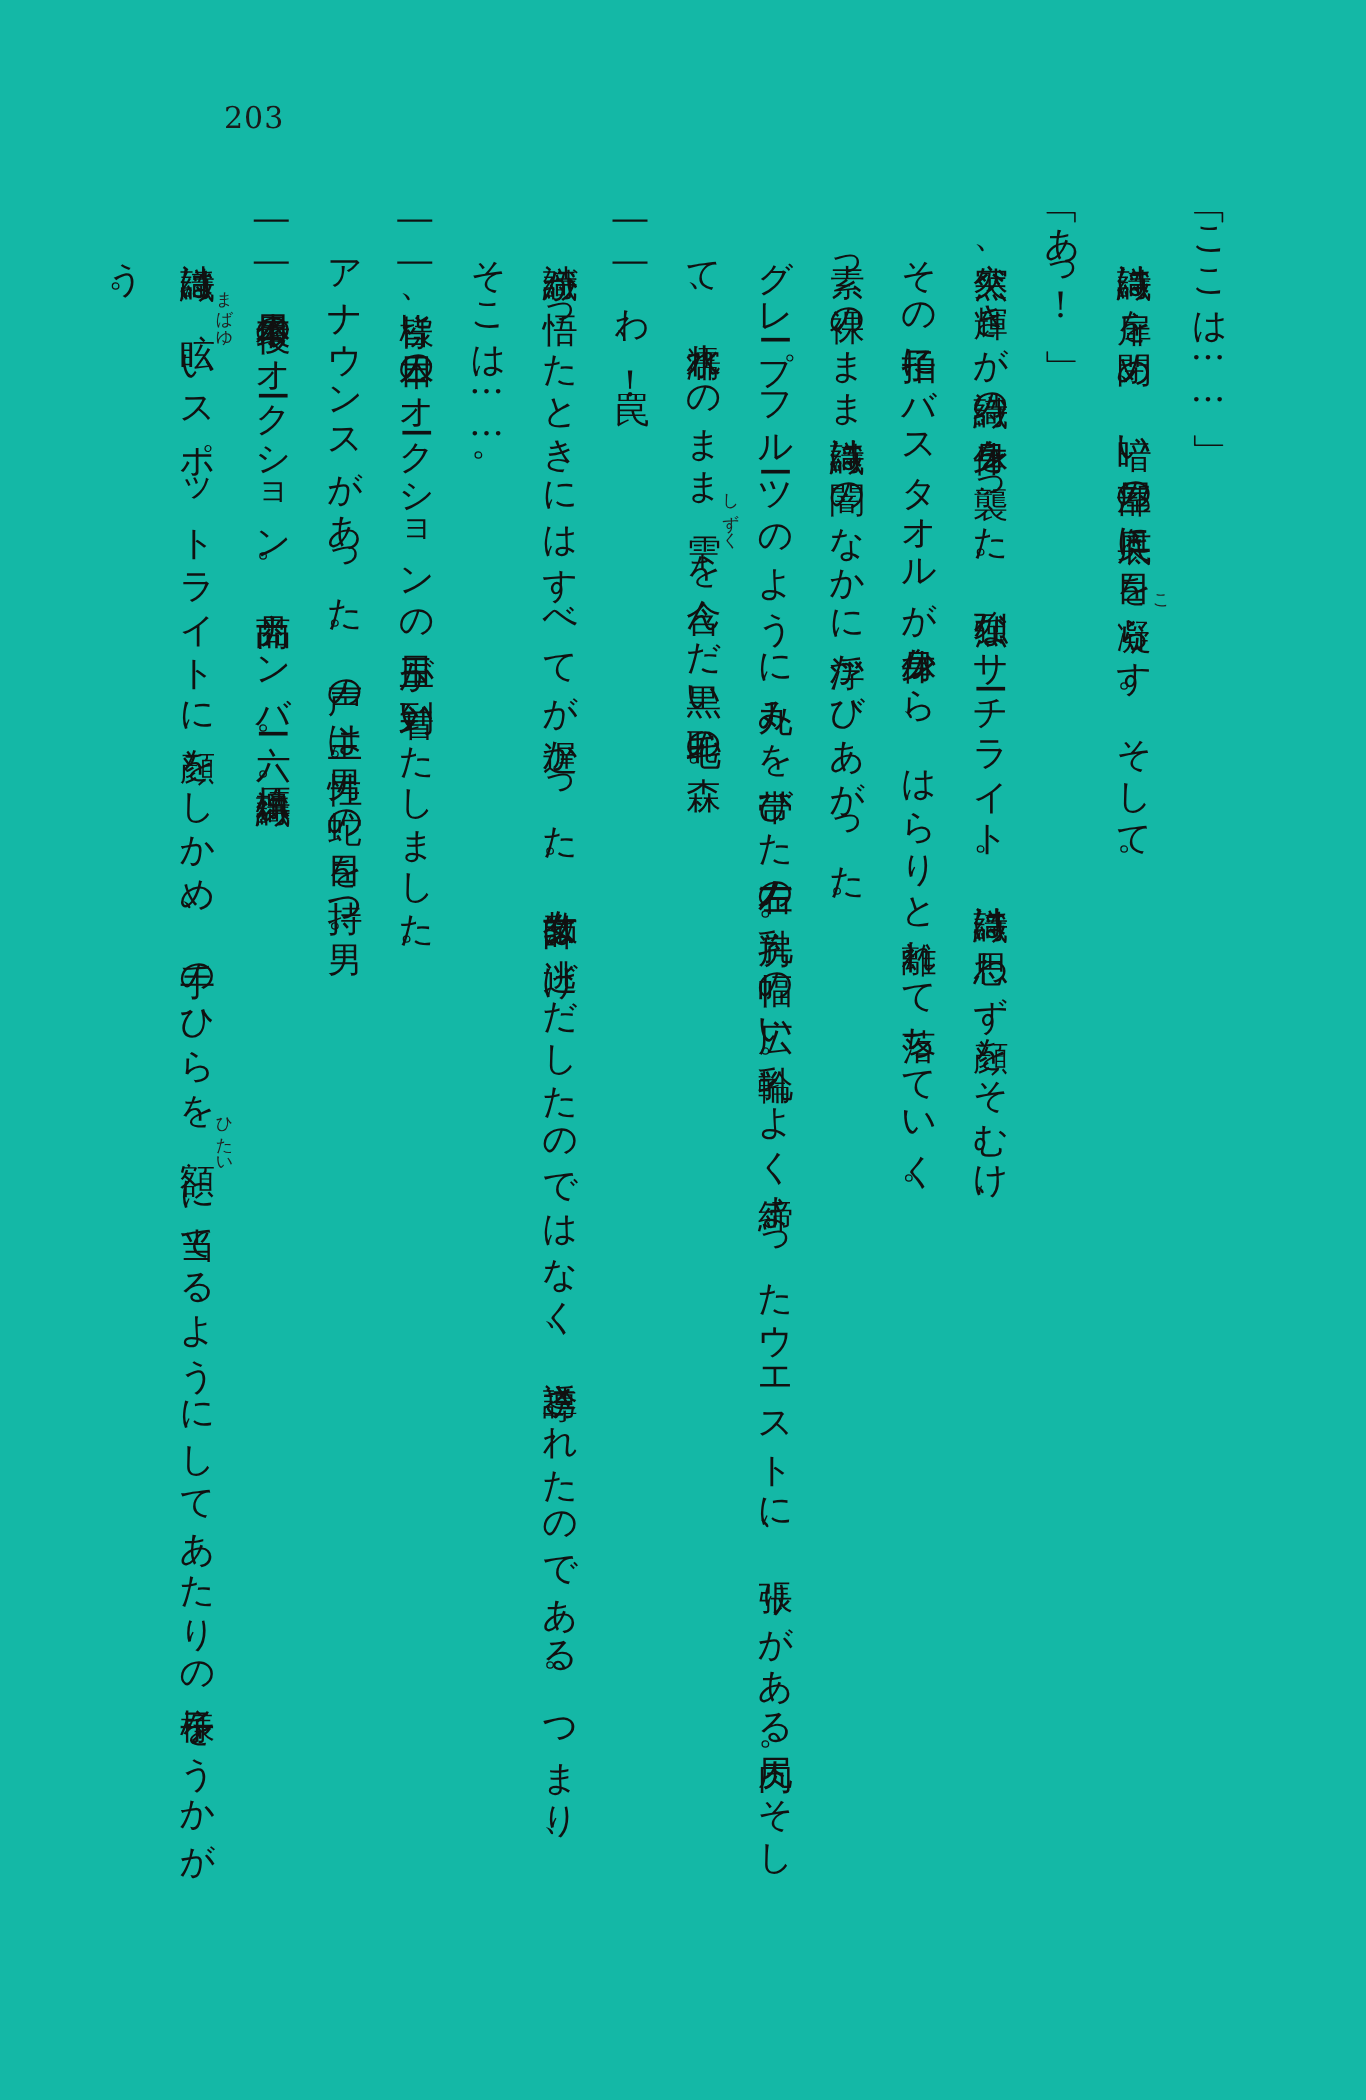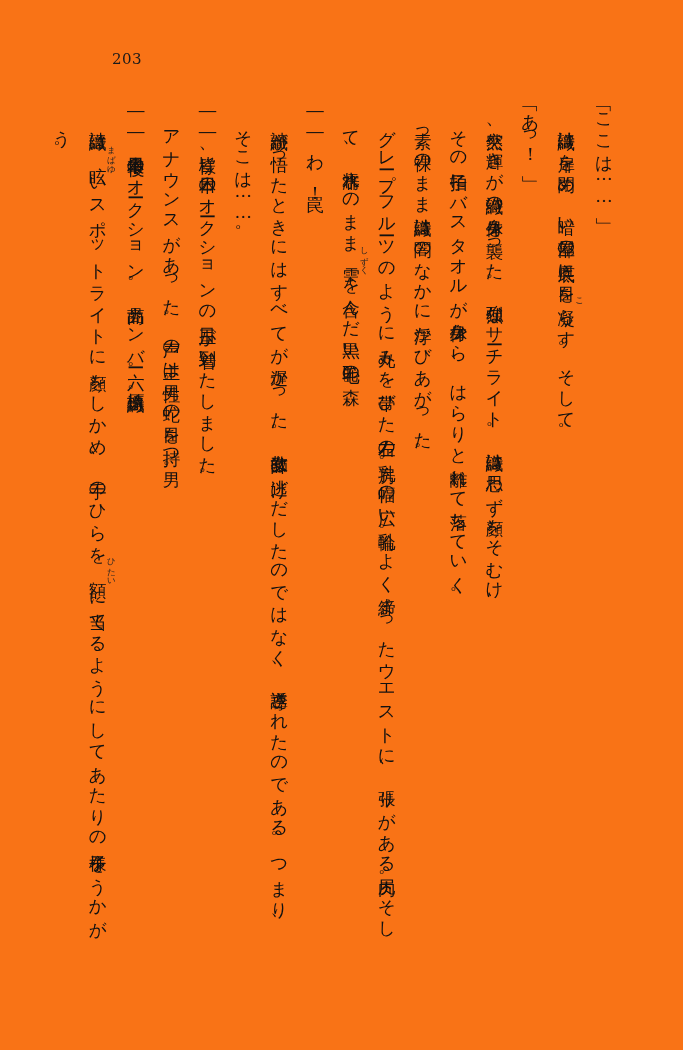--- a/index.html
+++ b/index.html
@@ -15,21 +15,21 @@
     position: relative;
     overflow: hidden;
   }
 
   .page {
     position: absolute;
     top: 0;
     left: 0;
     width: 683px;
     height: 1050px;
-    background: #f97316;
+    background: #14b8a6;
   }
 
   .page-number {
     position: absolute;
     top: 50px;
     left: 112px;
     font-size: 15px;
     letter-spacing: 0.5px;
     color: #1a1a1a;
     font-family: "DejaVu Serif", "Liberation Serif", serif;

